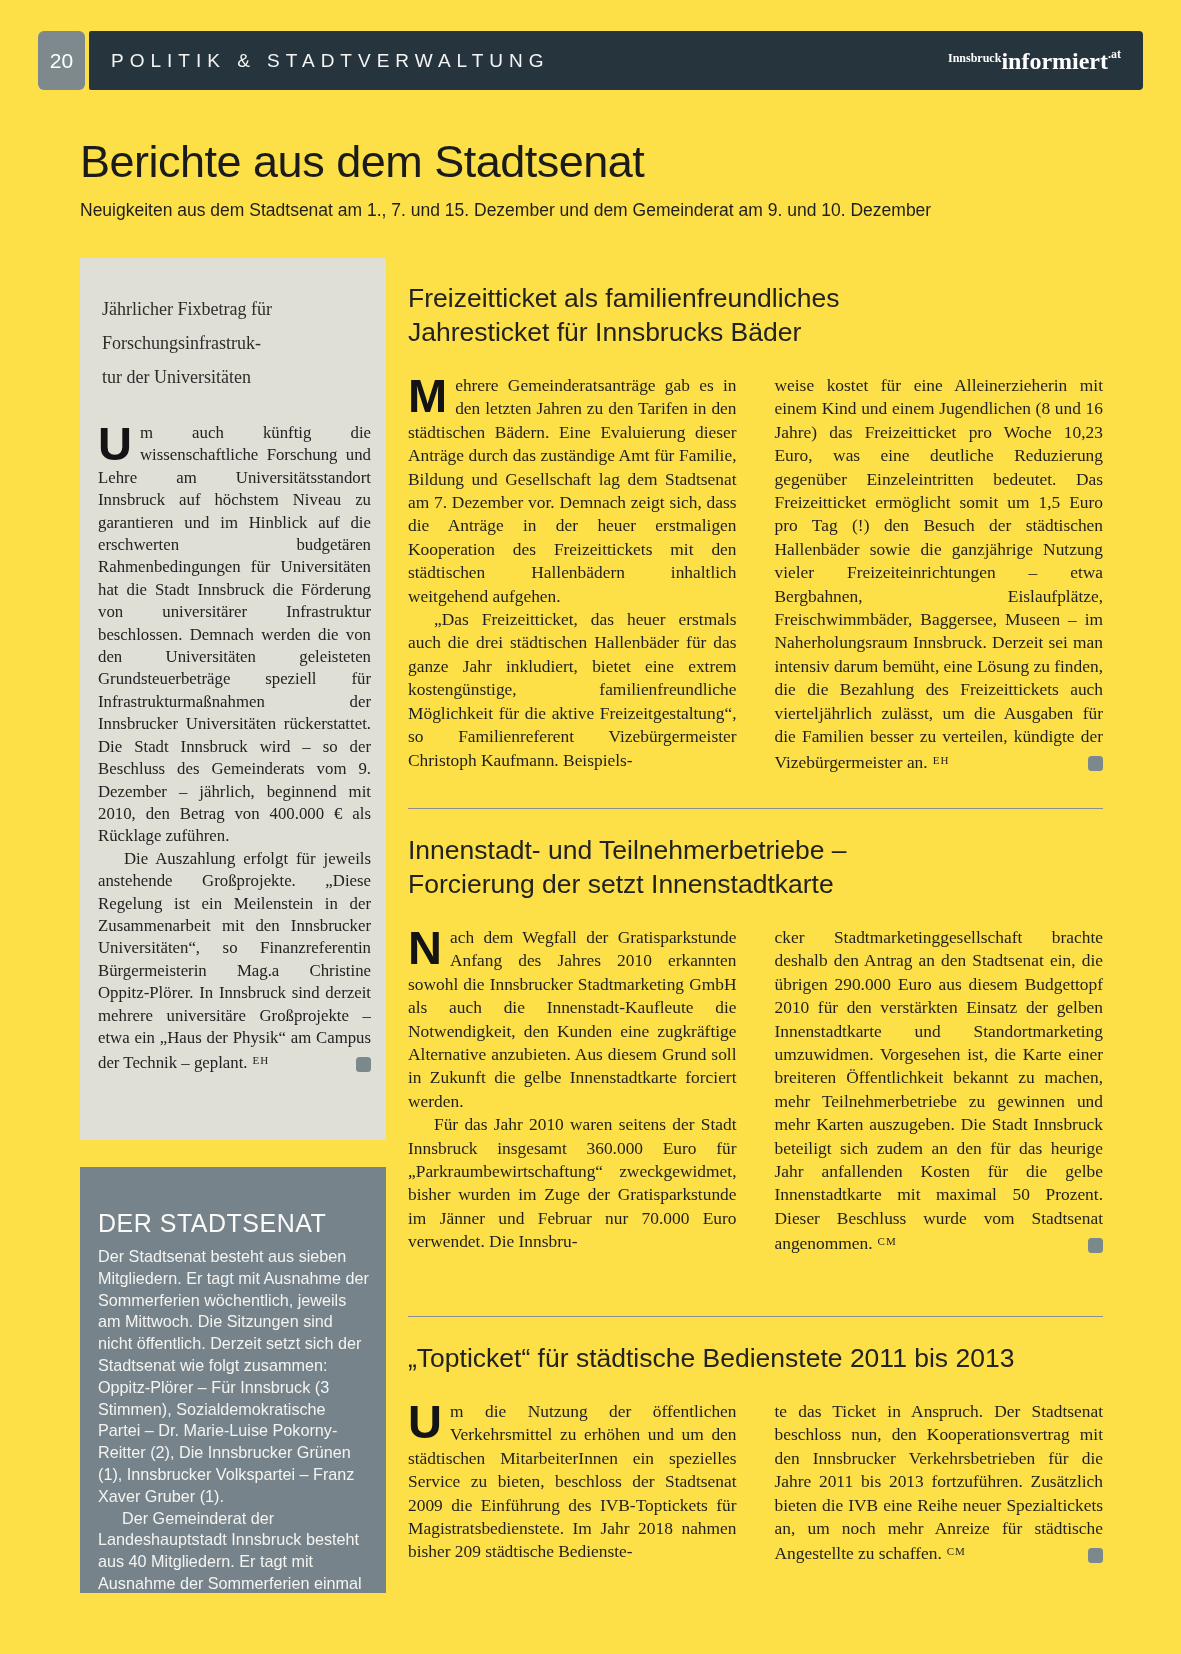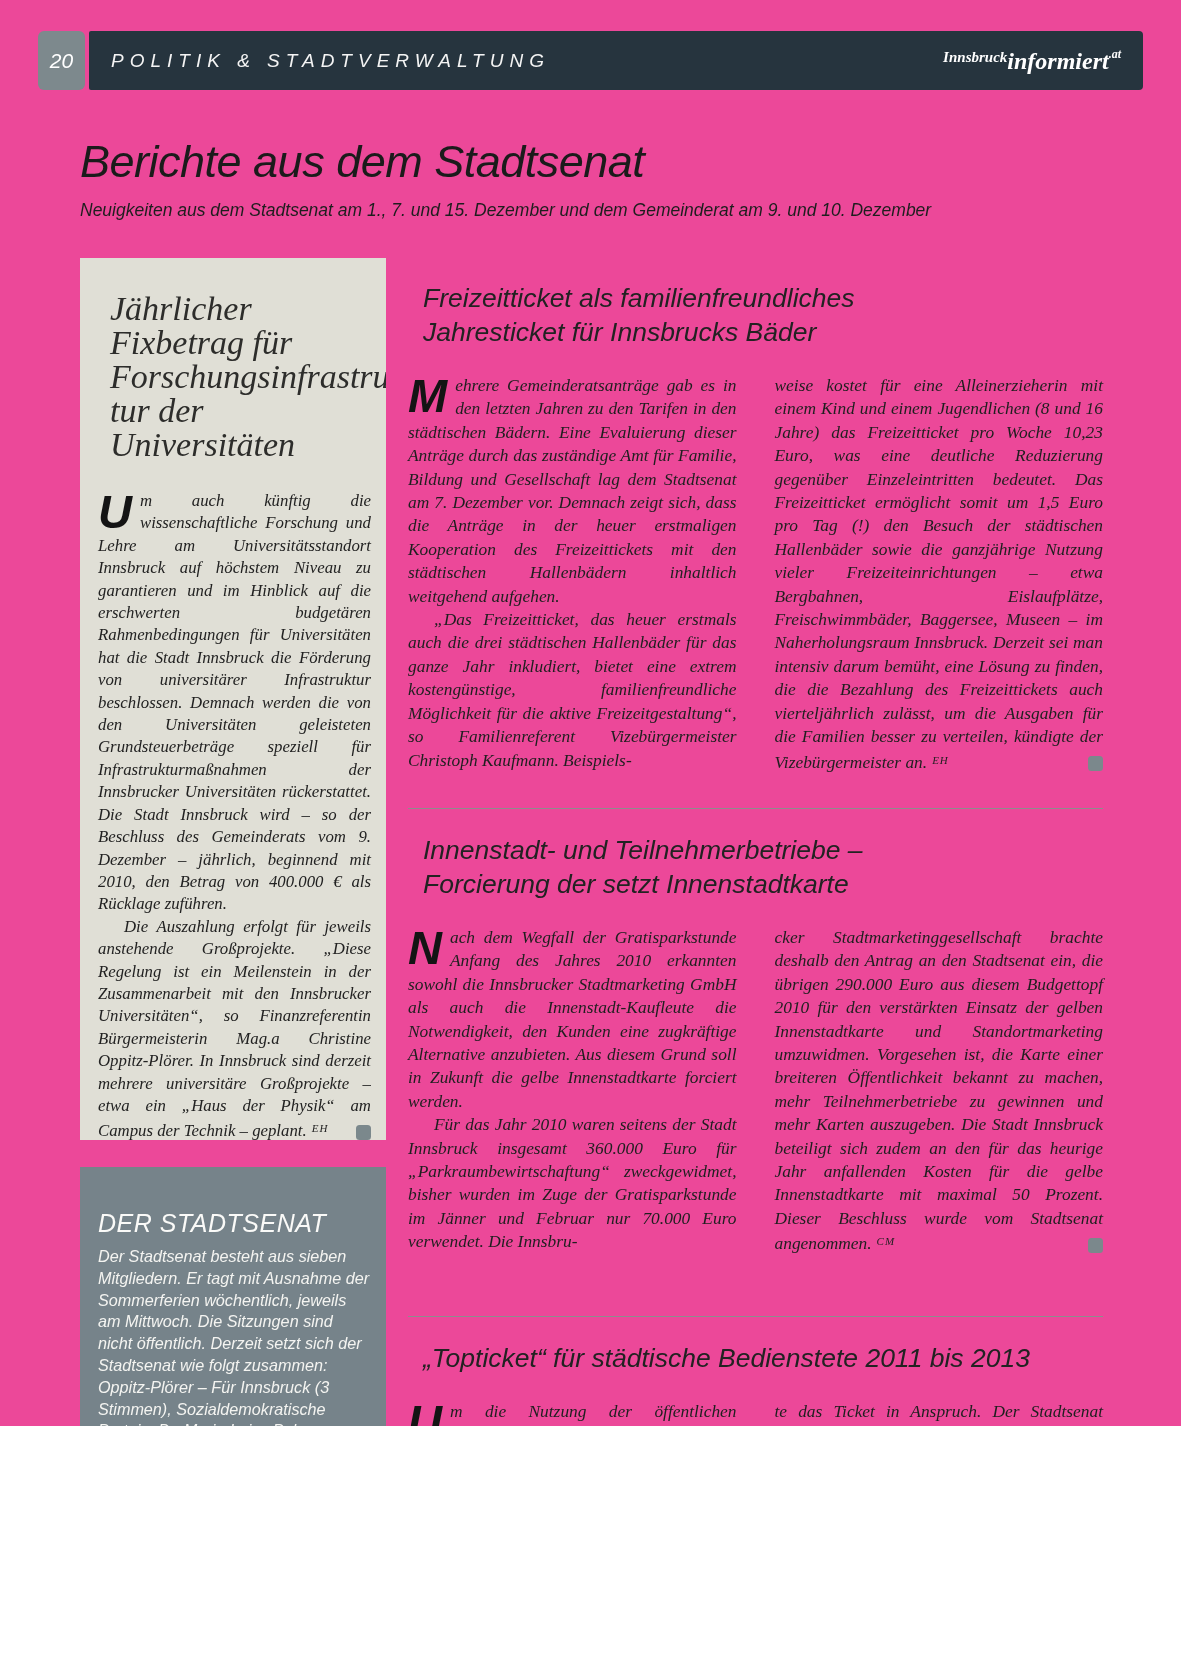--- a/index.html
+++ b/index.html
@@ -1,27 +1,27 @@
 <!DOCTYPE html>
 <html><head>
 <meta charset="utf-8">
 <style>
   html,body{margin:0;padding:0;background:#ffffff;}
-  .page{position:relative;width:1181px;height:1426px;background:#ec4899;overflow:hidden;
-        font-family:"Liberation Sans",sans-serif;color:#1e1e1e;font-style:italic;}
+  .page{position:relative;width:1181px;height:1654px;background:#fde047;overflow:hidden;
+        font-family:"Liberation Sans",sans-serif;color:#1e1e1e;}
 
   
   .topbar{position:absolute;left:38px;top:31px;width:1105px;height:59px;display:flex;}
   .pagenum{width:47px;height:59px;background:#7d898d;border-radius:6px;color:#fff;
            display:flex;align-items:center;justify-content:center;font-size:21px;margin-right:4px;}
   .bar{flex:1;background:#26343e;border-radius:2px 4px 4px 2px;display:flex;align-items:center;
        justify-content:space-between;padding:0 22px;}
   .section{color:#f4f4f4;font-size:19px;letter-spacing:6px;font-weight:400;}
   .brand{color:#fff;font-family:"Liberation Serif","DejaVu Serif",serif;white-space:nowrap;}
-  .brand .b1{font-size:15px;font-weight:700;vertical-align:7px;text-align:center;}
+  .brand .b1{font-size:12px;font-weight:700;vertical-align:7px;text-align:center;}
   .brand .b2{font-size:24px;font-weight:700;}
   .brand .b3{font-size:12px;font-weight:700;vertical-align:11px;}
 
   
   .main-title{position:absolute;left:80px;top:136px;margin:0;font-size:45px;font-weight:400;
               color:#1b1b1b;letter-spacing:-0.5px;}
   .subtitle{position:absolute;left:80px;top:200px;margin:0;font-size:17.5px;color:#1e1e1e;}
 
   
   .serif{font-family:"Liberation Serif","DejaVu Serif",serif;}
@@ -29,35 +29,35 @@
   .body-p + .body-p{text-indent:26px;}
   .p-end{position:relative;}
   .dropcap{float:left;font-family:"Liberation Sans",sans-serif;font-weight:700;font-size:47px;
            line-height:38px;padding:3px 8px 0 0;color:#141414;}
   .sig{font-size:11px;letter-spacing:1px;vertical-align:4px;margin-left:5px;}
   .endsq{position:absolute;right:0;bottom:3px;width:15px;height:15px;border-radius:3.5px;background:#7b888c;}
 
   
   .graybox{position:absolute;left:80px;top:258px;width:306px;height:882px;background:#e0dfd6;
            box-sizing:border-box;padding:34px 15px 0 18px;overflow:hidden;}
-  .box-title{margin:0 0 28px 12px;font-size:34px;line-height:34px;font-weight:400;color:#2d2d2b;}
+  .box-title{margin:0 0 28px 4px;font-size:18px;line-height:34px;font-weight:400;color:#2d2d2b;}
   .box-title span{display:block;}
   .graybox .body-p{font-size:16.8px;line-height:22.4px;color:#222;}
 
   
   .darkbox{position:absolute;left:80px;top:1167px;width:306px;height:426px;background:#76838a;
            box-sizing:border-box;padding:42px 16px 0 18px;overflow:hidden;color:#f4f4f1;}
   .darkbox h2{margin:0 0 8px 0;font-size:25px;font-weight:400;letter-spacing:0.5px;color:#fafaf8;}
   .darkbox p{margin:0;font-size:16.2px;line-height:21.8px;text-align:left;}
   .darkbox p + p{text-indent:24px;}
 
   
   .article{position:absolute;left:408px;width:695px;}
   .a1{top:281px;} .a2{top:833px;} .a3{top:1341px;}
-  .art-title{margin:0 0 25px 15px;font-size:26.5px;line-height:34px;font-weight:400;color:#222;}
+  .art-title{margin:0 0 25px 0;font-size:26.5px;line-height:34px;font-weight:400;color:#222;}
   .art-title span{display:block;}
   .cols{display:flex;gap:38px;}
   .col{flex:1;min-width:0;}
   .article .body-p{font-size:17.4px;line-height:23.4px;color:#1f1f1f;}
   .rule{position:absolute;left:408px;width:695px;border-top:1px solid #8d8d8d;height:0;}
   .rule1{top:808px;} .rule2{top:1316px;}
 </style>
 </head>
 <body>
 

